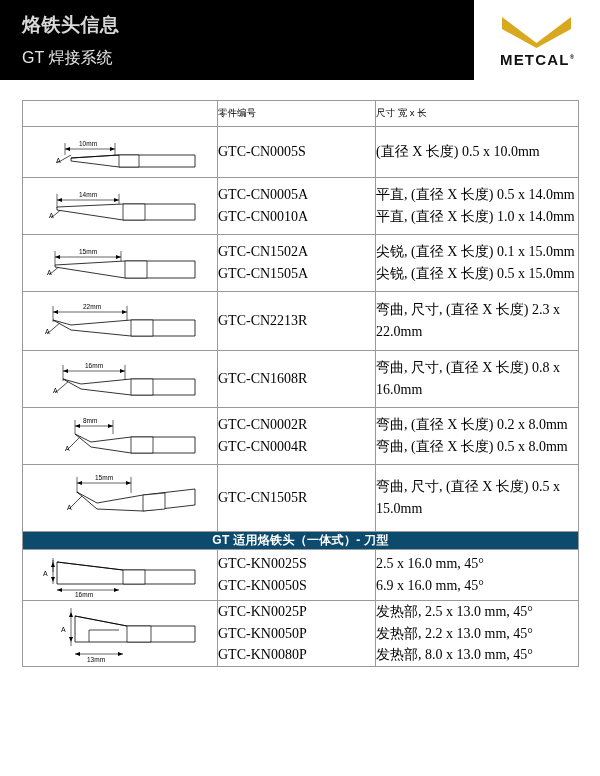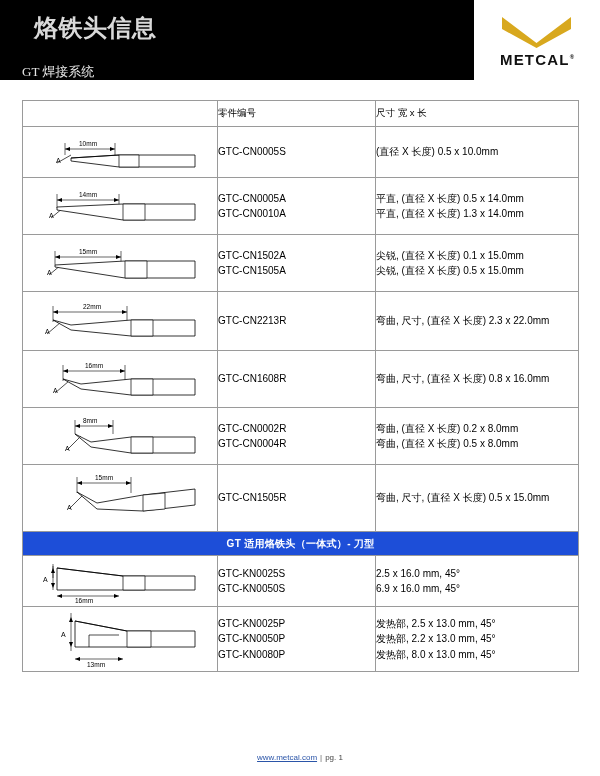--- a/index.html
+++ b/index.html
@@ -26,32 +26,30 @@
   }
   .header-text {
     flex: 1;
     padding: 14px 0 0 22px;
     display: flex;
     flex-direction: column;
     justify-content: flex-start;
   }
   .header-title {
     color: #d9d9d9;
-    font-size: 24px;
+    font-size: 19px;
     font-weight: bold;
     letter-spacing: 0.5px;
     line-height: 1.2;
-    margin-left: 12px;
   }
   .header-sub {
     color: #e6e6e6;
-    font-size: 13px;
-    margin-top: 21px;
+    font-size: 16px;
+    margin-top: 11px;
     line-height: 1.2;
-    font-family: Liberation Serif, serif;
   }
   .logo-box {
     width: 126px;
     background: #ffffff;
     display: flex;
     flex-direction: column;
     align-items: center;
     justify-content: center;
     padding: 6px 0 4px 0;
   }
@@ -96,38 +94,39 @@
     font-size: 9.5px;
     font-weight: normal;
     color: #000;
     text-align: left;
     padding: 0 8px;
     margin-left: 40px;
   }
   thead th.blank { border-left: 1px solid #9a9a9a; }
 
   td.pn, td.dim {
-    font-size: 10px;
+    font-size: 14px;
     color: #000;
     padding: 6px 9px;
     line-height: 1.55;
+    font-family: Liberation Serif, serif;
   }
   td.img {
     text-align: center;
     padding: 4px 0;
   }
   td.img svg { display: block; margin: 0 auto; }
 
   .section-row td {
-    background: #1d4ed8;
+    background: #0c4a6e;
     color: #ffffff;
     text-align: center;
-    font-size: 10px;
+    font-size: 12px;
     font-weight: bold;
-    height: 24px;
+    height: 18px;
     letter-spacing: 0.3px;
   }
 
   
   .footer {
     position: absolute;
     left: 0; right: 0;
     bottom: 14px;
     text-align: center;
     font-size: 8px;
@@ -217,21 +216,21 @@
               <path d="M30 29 L96 26 L168 26 L168 42 L96 42 L30 32 Z" fill="#ffffff" stroke="#000" stroke-width="0.8"></path>
               <path d="M96 26 L118 26 L118 42 L96 42 Z" fill="#ffffff" stroke="#000" stroke-width="0.7"></path>
             </svg>
           </td>
           <td class="pn">
             <div>GTC-CN0005A</div>
             <div>GTC-CN0010A</div>
           </td>
           <td class="dim">
             <div>平直, (直径 X 长度) 0.5 x 14.0mm</div>
-            <div>平直, (直径 X 长度) 1.3 x 14.0mm</div>
+            <div>平直, (直径 X 长度) 1.0 x 14.0mm</div>
           </td>
         </tr>
 
         <tr>
           <td class="img">
             <svg width="186" height="56" viewBox="0 0 186 56">
               <line x1="28" y1="16" x2="28" y2="30" stroke="#000" stroke-width="0.6"></line>
               <line x1="94" y1="16" x2="94" y2="30" stroke="#000" stroke-width="0.6"></line>
               <line x1="28" y1="22" x2="94" y2="22" stroke="#000" stroke-width="0.6"></line>
               <path d="M28 22 l5 -2 v4 z" fill="#000"></path>
@@ -405,17 +404,14 @@
             <div>发热部, 2.5 x 13.0 mm, 45°</div>
             <div>发热部, 2.2 x 13.0 mm, 45°</div>
             <div>发热部, 8.0 x 13.0 mm, 45°</div>
           </td>
         </tr>
 
       </tbody>
     </table>
   </div>
 
-  <div class="footer">
-    <a href="#">www.metcal.com</a><span class="sep">|</span><span>pg. 1</span>
-  </div>
 
 </div>
 
 </body></html>

